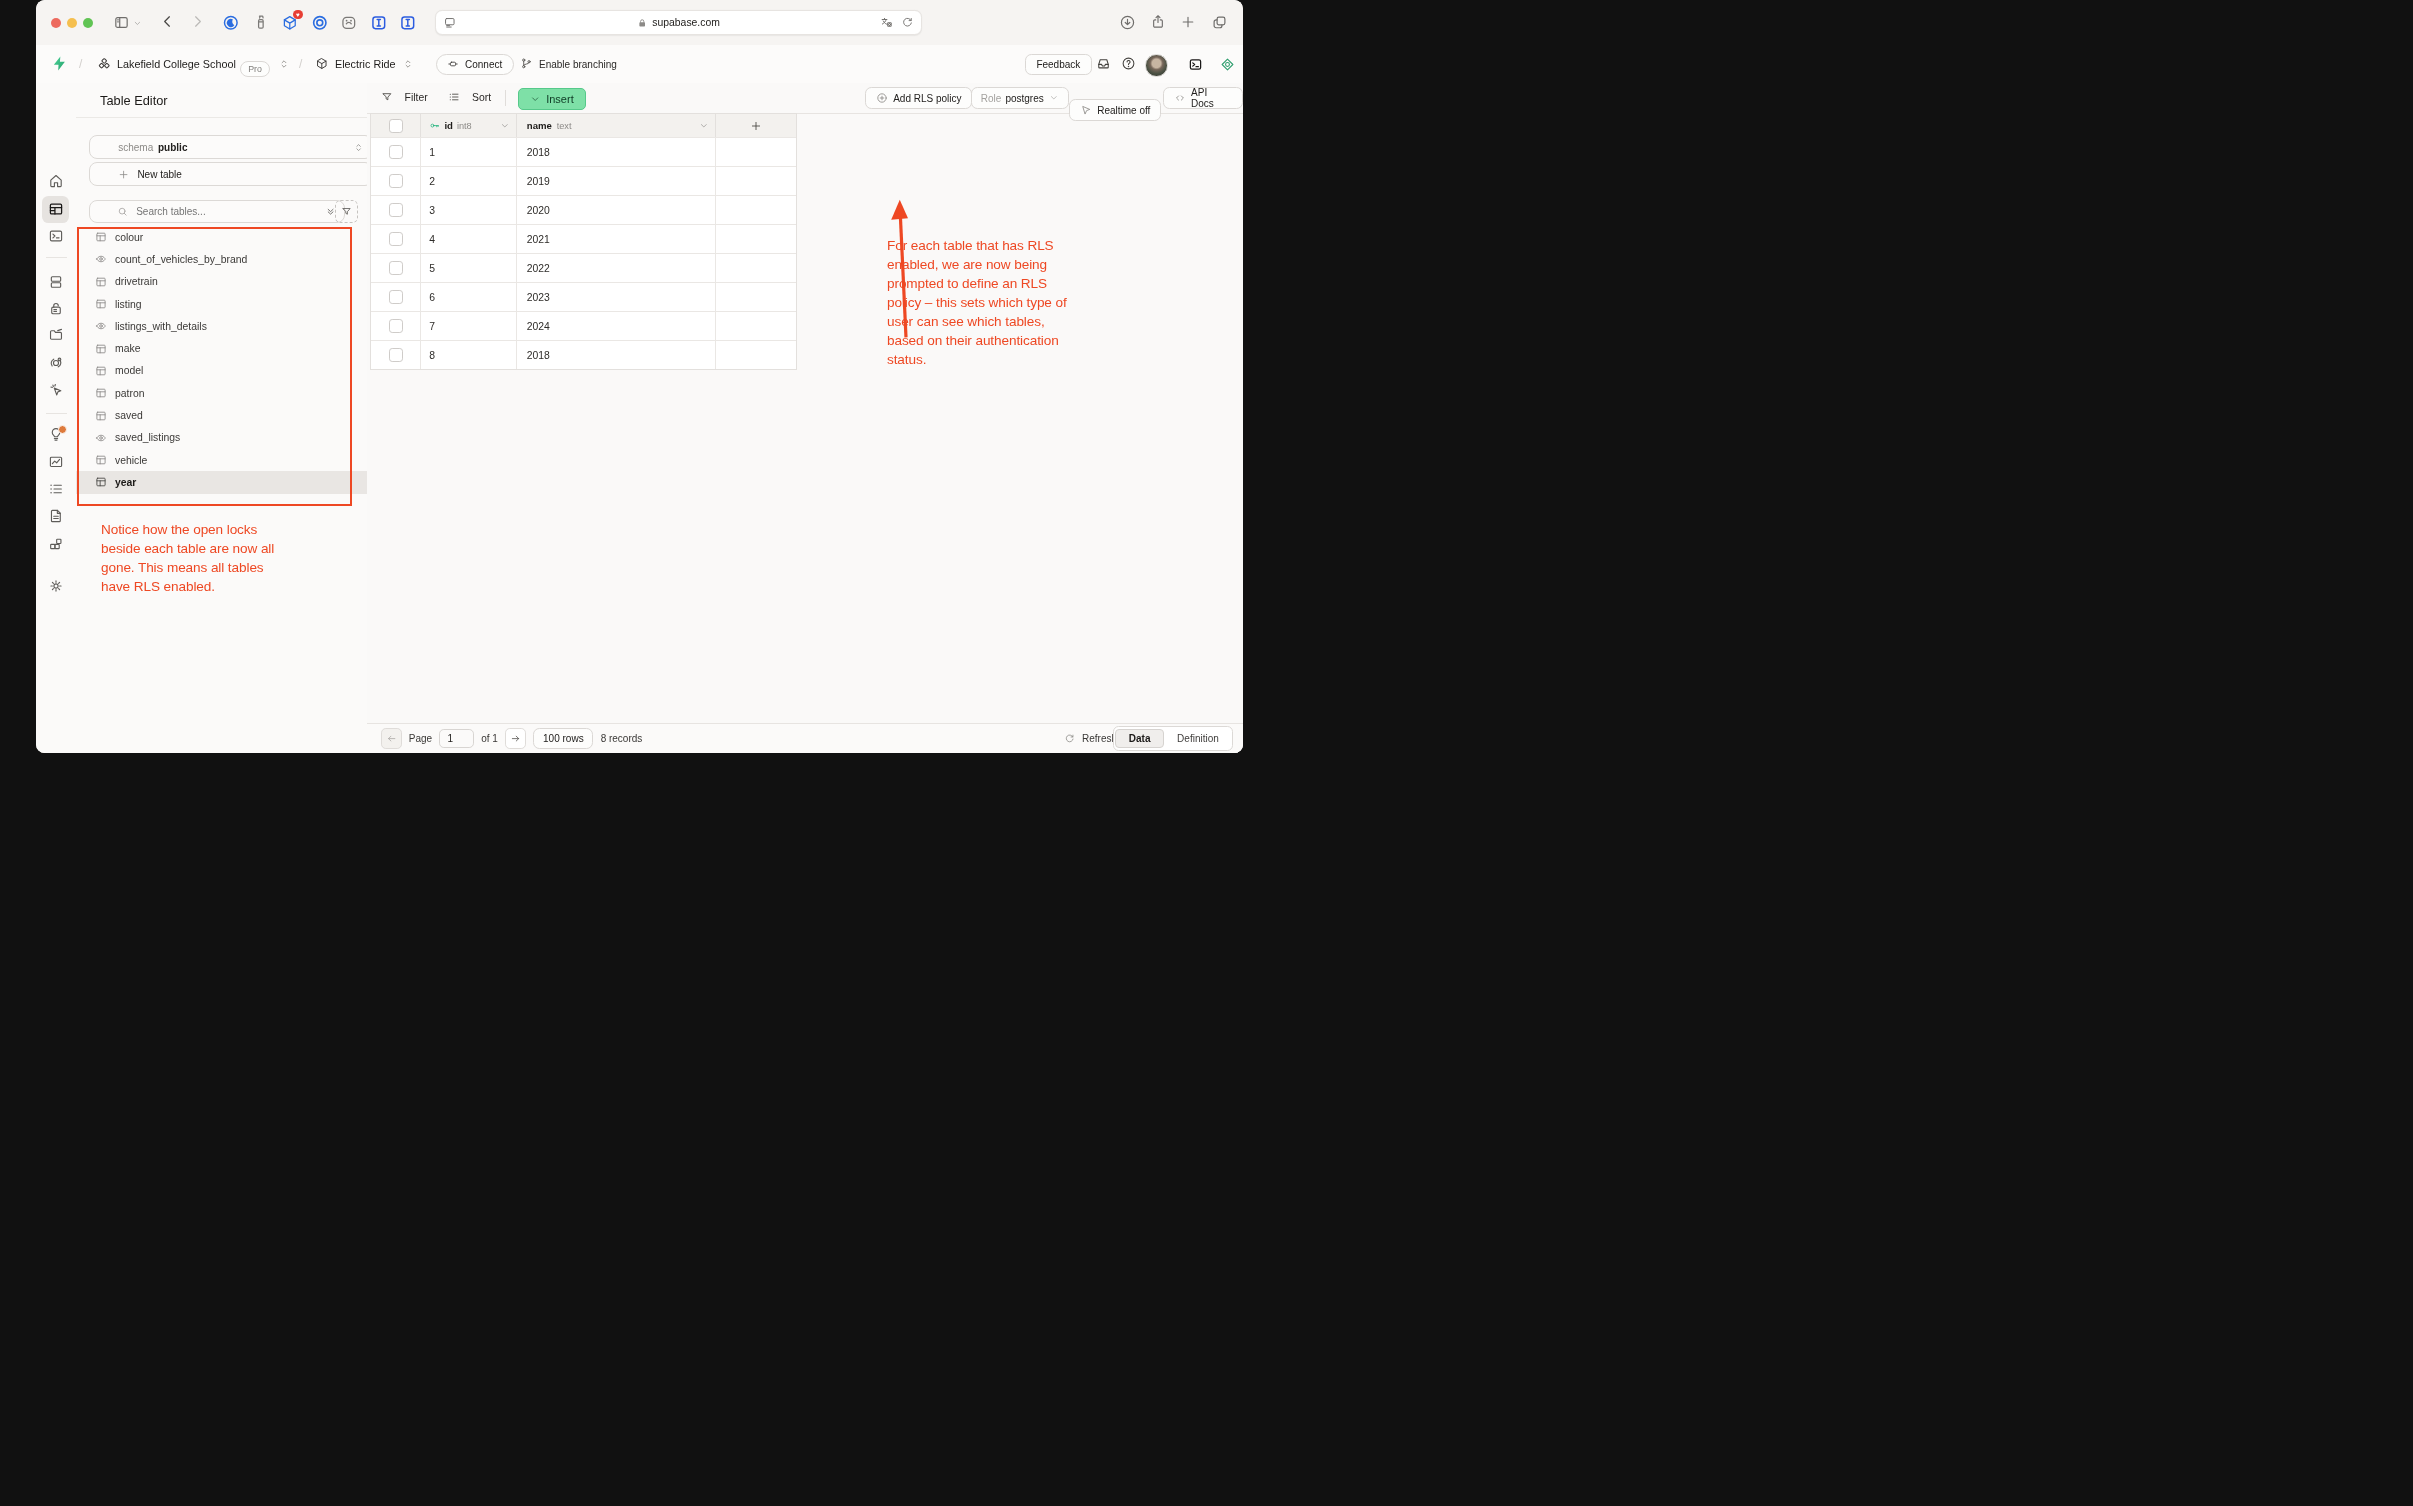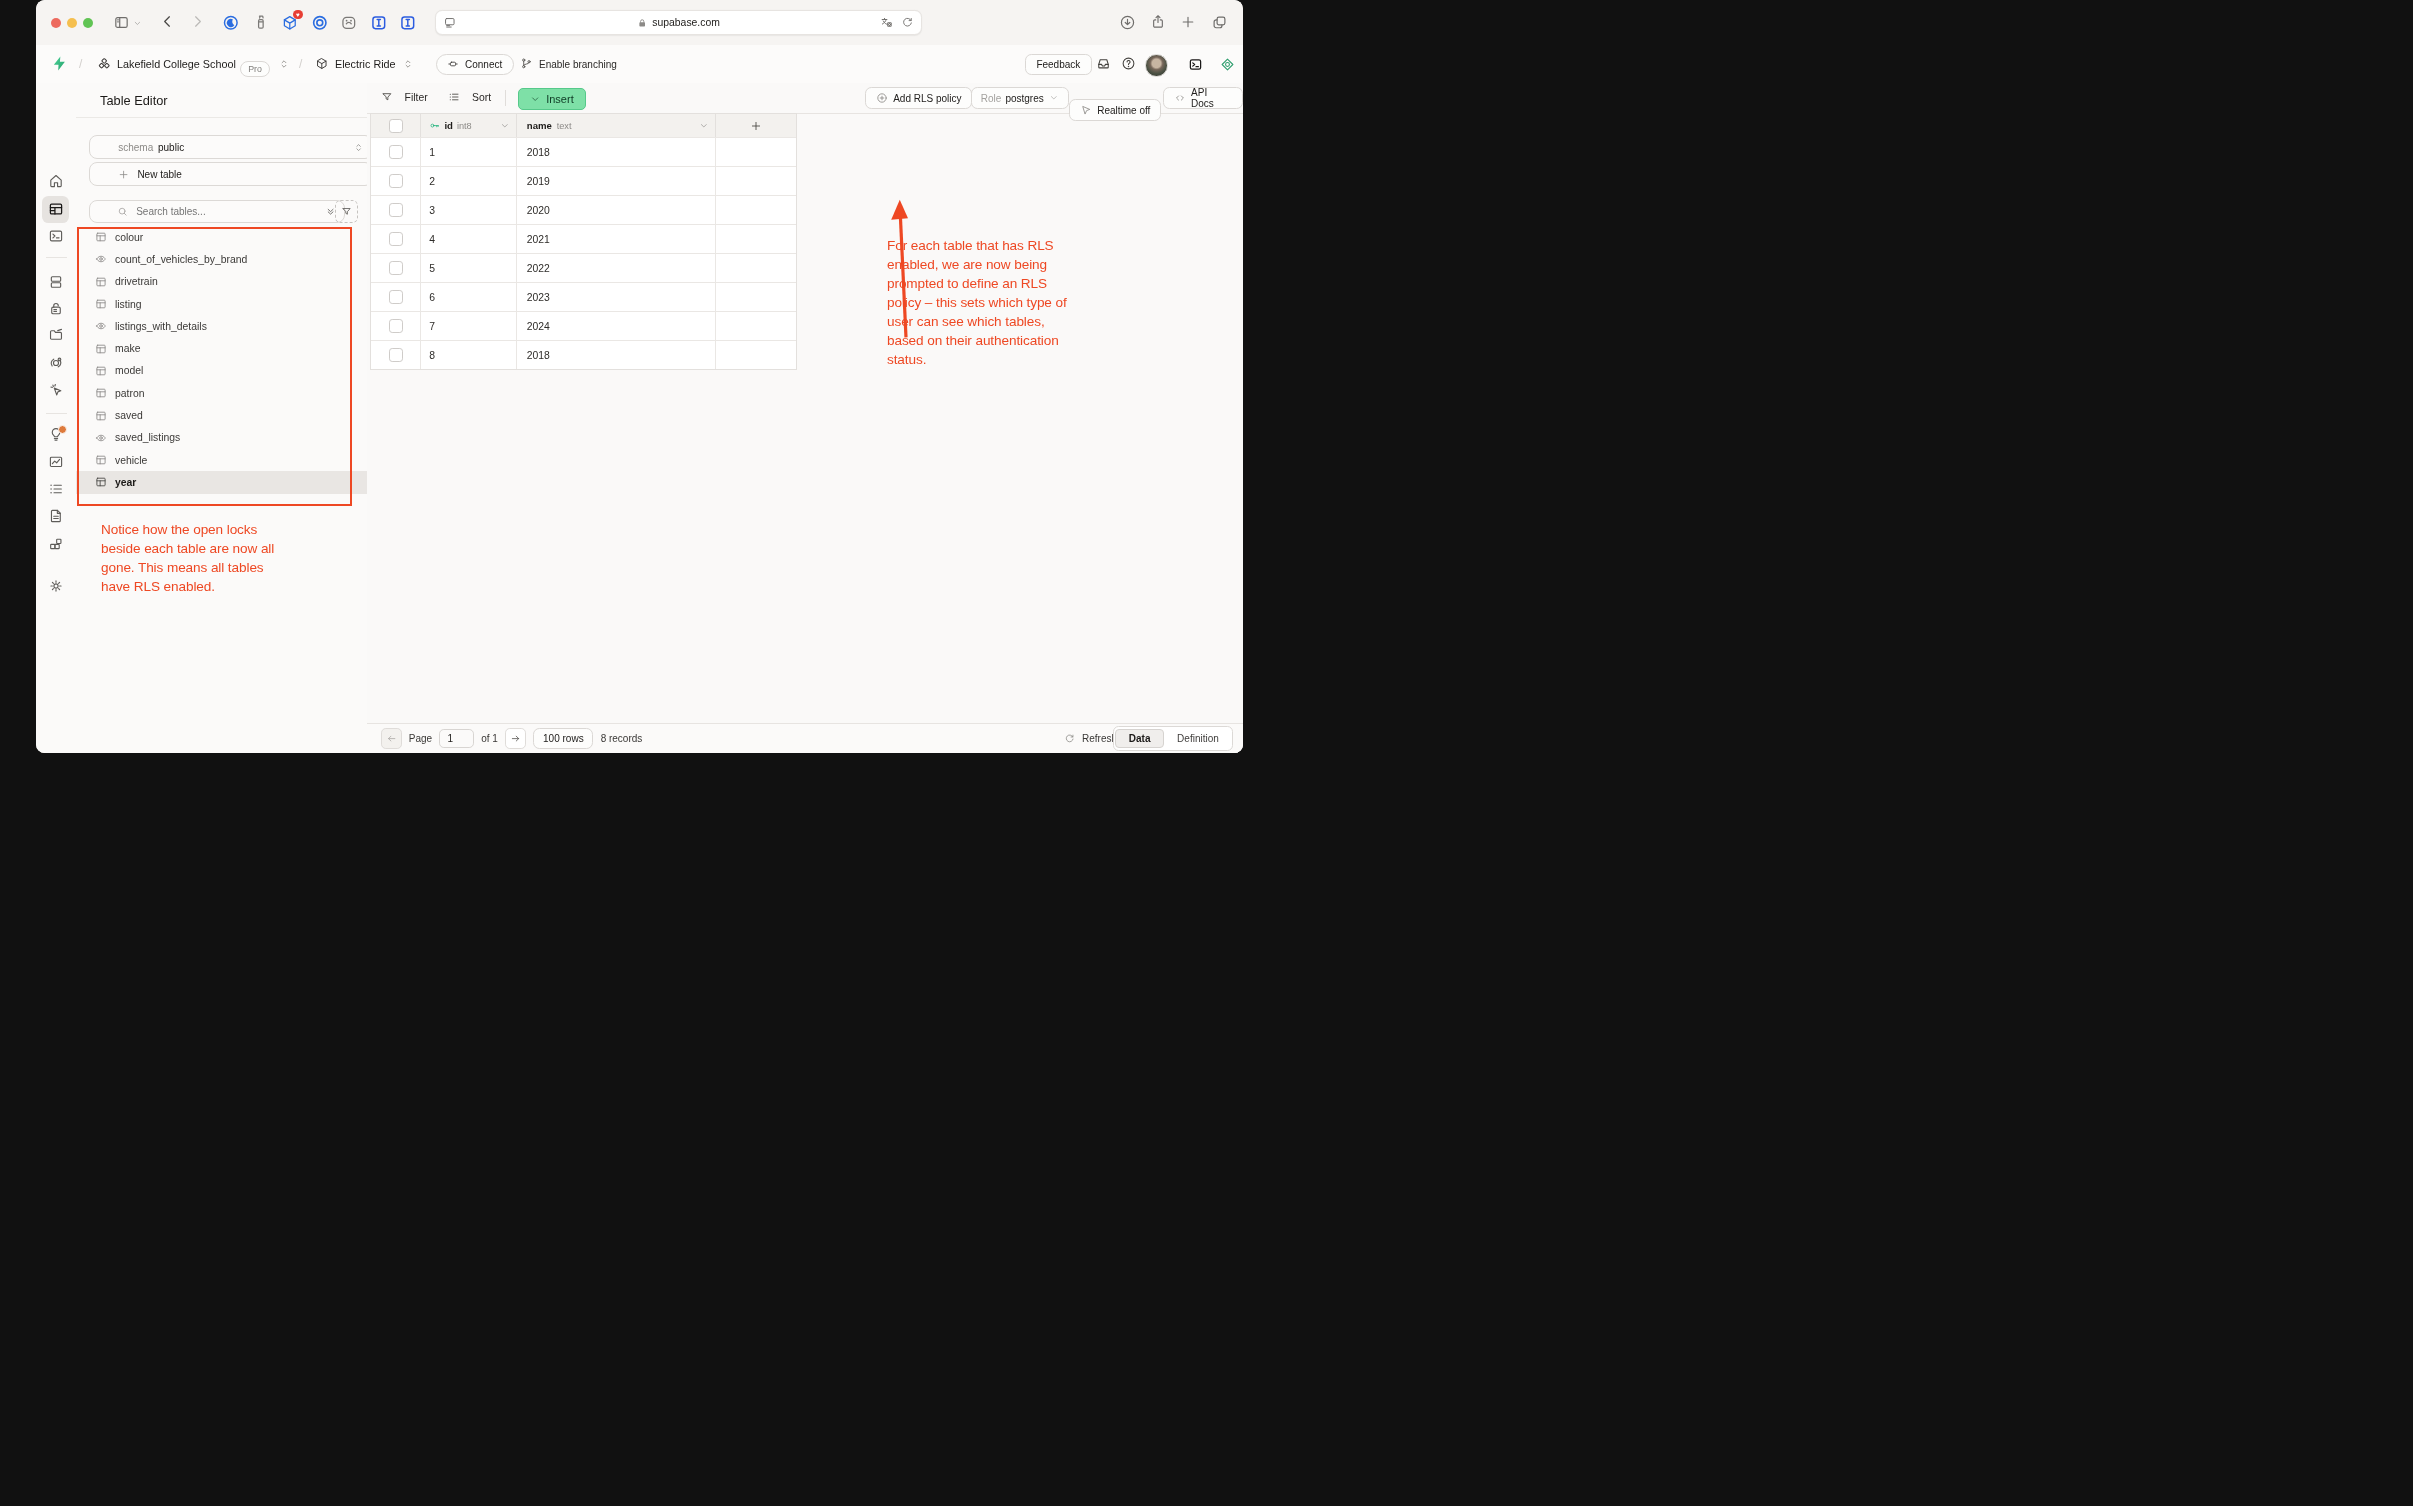--- a/index.html
+++ b/index.html
@@ -374,21 +374,21 @@
         </svg>
       </span>
     </div>
 
   <div id="sidebar">
     <div id="sb-title">Table Editor</div>
     <div id="sb-title-div"></div>
 
     <div class="sb-ctl" style="left:12.8px;top:52px;width:264px;height:22.3px;">
       <span style="padding-left:10.4px;color:#8c8a87;">schema</span>
-      <span style="padding-left:4.8px;color:#23211f;font-weight:400;">public</span>
+      <span style="padding-left:4.8px;color:#23211f;font-weight:700;">public</span>
       <span class="icon" style="position:absolute;right:8px;width:11.2px;height:11.2px;color:#8c8a87;">
           <svg viewBox="0 0 24 24" fill="none" stroke="currentColor" stroke-width="1.7" stroke-linecap="round" stroke-linejoin="round">
             <path d="m8.2 9.4 3.8-3.8 3.8 3.8M8.2 14.6l3.8 3.8 3.8-3.8"></path>
           </svg>
         </span>
     </div>
 
     <div class="sb-ctl" style="left:12.8px;top:79px;width:264px;height:22.3px;">
       <span class="icon" style="margin-left:10.4px;width:11.2px;height:11.2px;color:#8c8a87;">
           <svg viewBox="0 0 24 24" fill="none" stroke="currentColor" stroke-width="1.7" stroke-linecap="round" stroke-linejoin="round">

